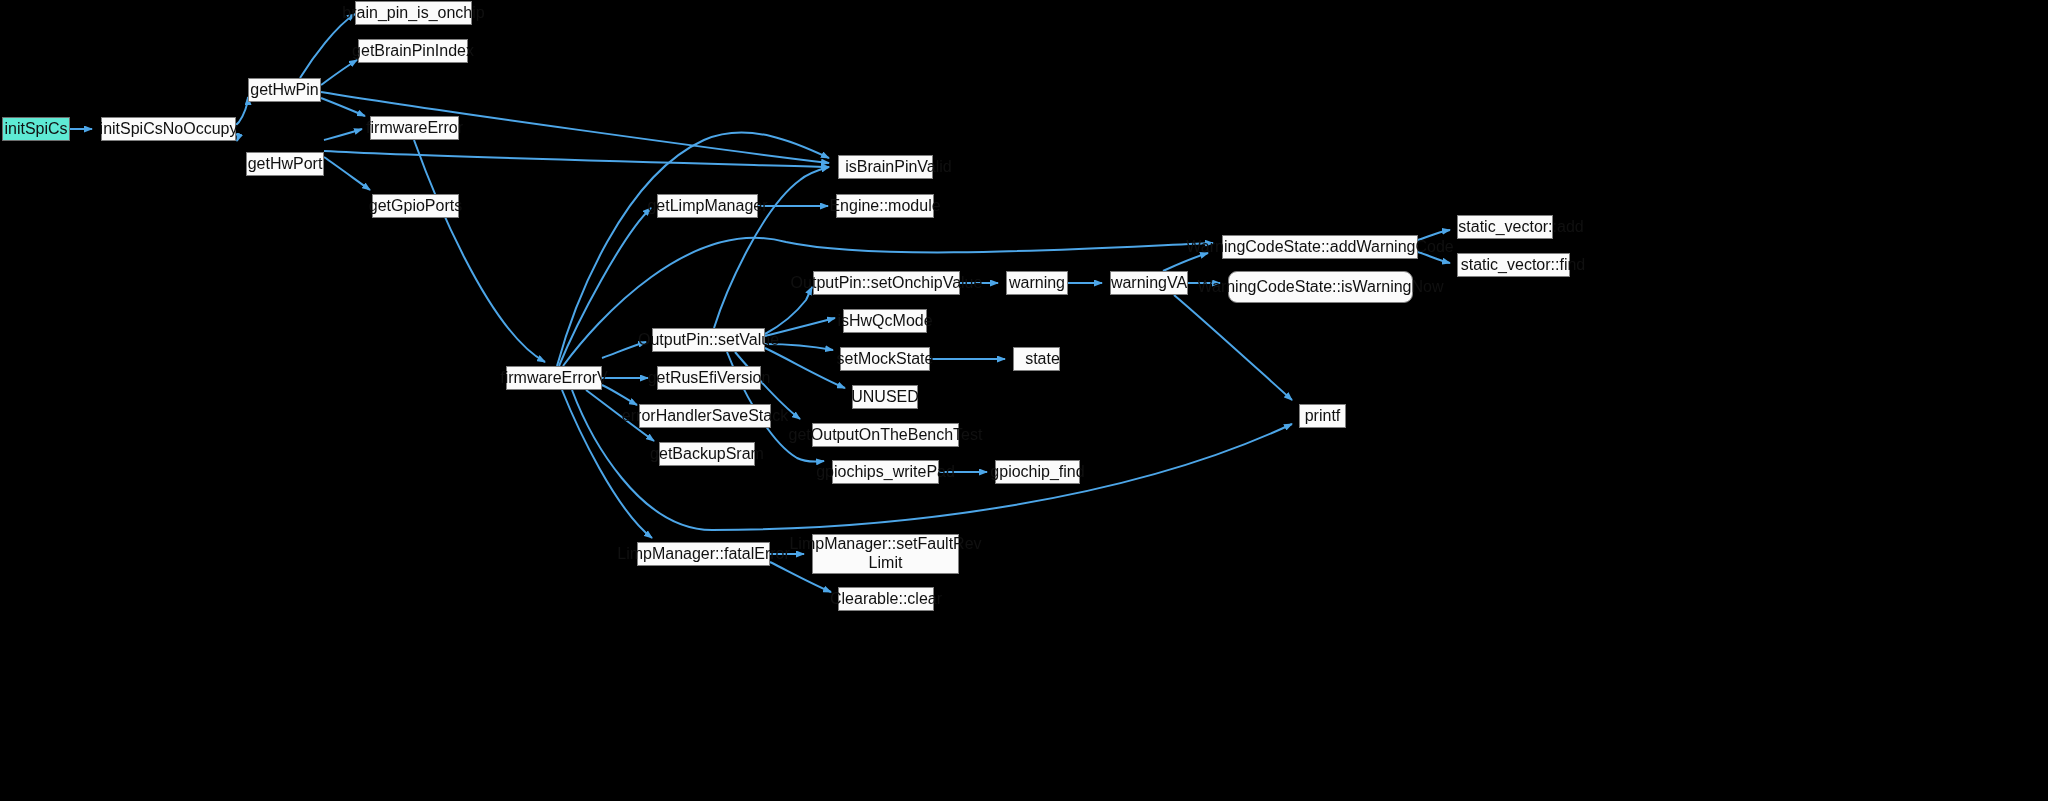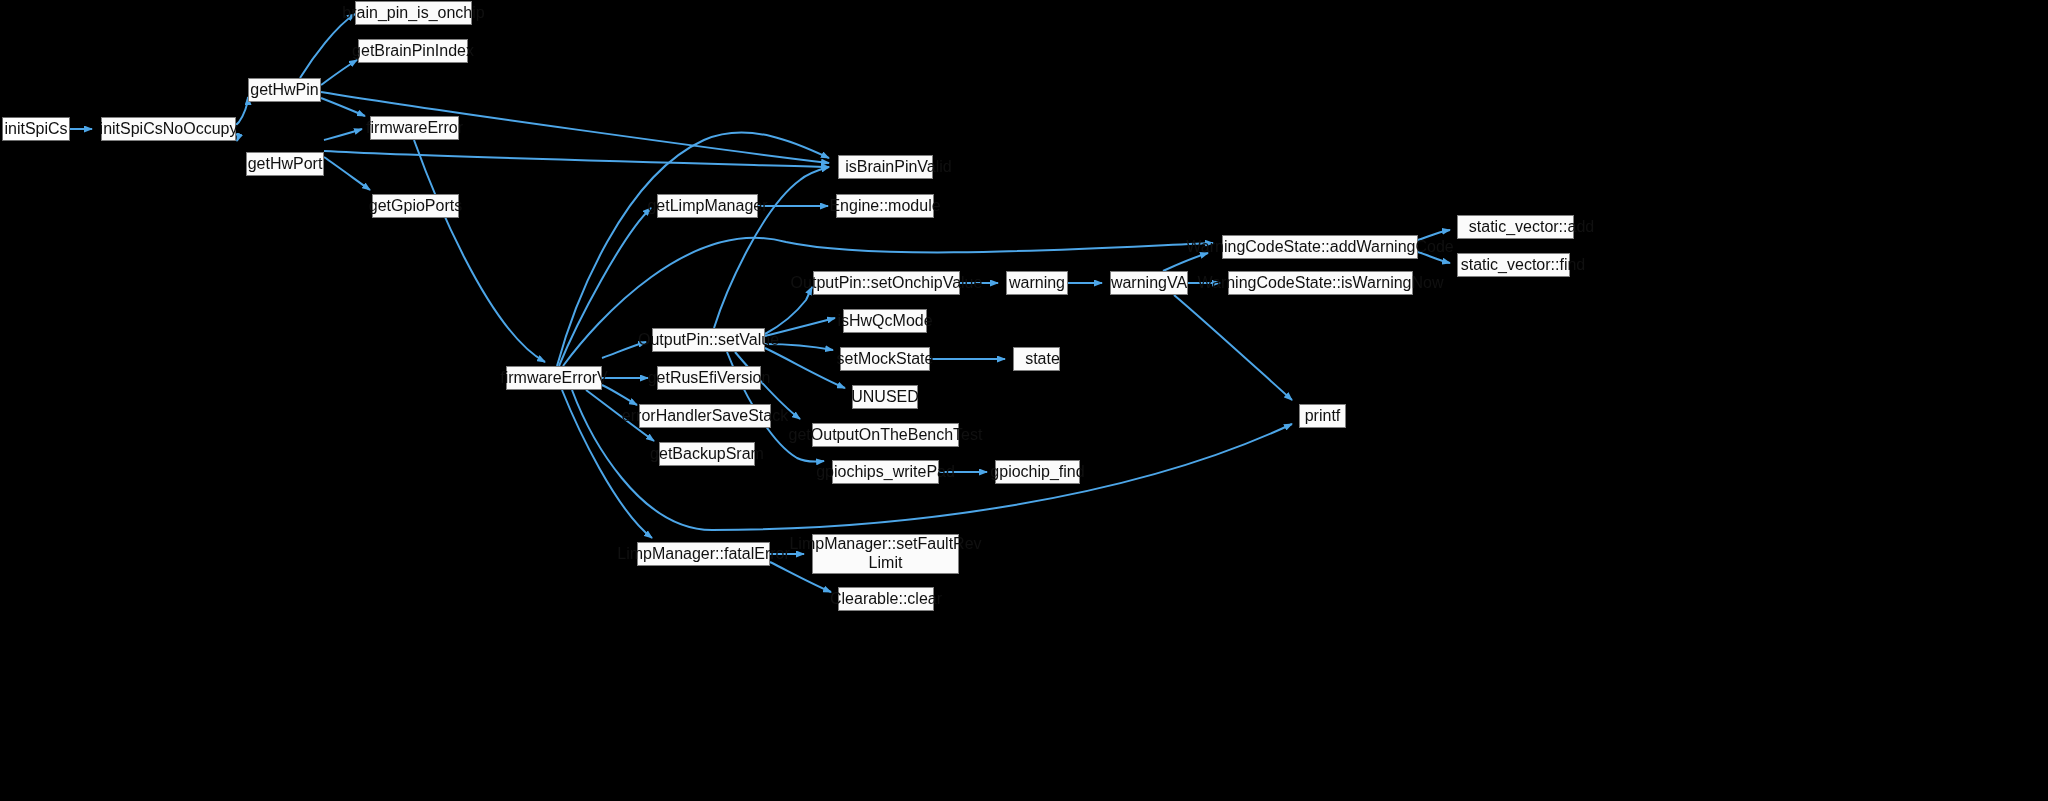--- a/index.html
+++ b/index.html
@@ -33,21 +33,21 @@
     line-height: 1.18;
     display: flex;
     align-items: center;
     justify-content: center;
     text-align: center;
     white-space: pre-line;
     padding: 0 4px;
     z-index: 5;
   }
   .node.root {
-    background: #ffffff;
+    background: #5eead4;
     border-color: #6d6d6d;
   }
 </style>
 </head>
 <body>
 
 <div id="graph-canvas">
   <svg id="edge-layer" viewBox="0 0 2048 801" xmlns="http://www.w3.org/2000/svg">
     <defs>
       <marker id="arrowhead" markerWidth="9" markerHeight="7" refX="8" refY="3.5" orient="auto" markerUnits="userSpaceOnUse">
@@ -102,26 +102,26 @@
       <div class="node" style="left: 248px; top: 78px; width: 73px; height: 24px;">getHwPin</div>
       <div class="node" style="left: 246px; top: 136px; width: 78px; height: 24px; margin-top: 16px;">getHwPort</div>
       <div class="node" style="left: 355px; top: 1px; width: 117px; height: 24px;">brain_pin_is_onchip</div>
       <div class="node" style="left: 358px; top: 39px; width: 110px; height: 24px;">getBrainPinIndex</div>
       <div class="node" style="left: 370px; top: 116px; width: 89px; height: 24px;">firmwareError</div>
       <div class="node" style="left: 372px; top: 194px; width: 87px; height: 24px;">getGpioPorts</div>
       <div class="node" style="left: 838px; top: 155px; width: 95px; height: 24px; padding-left: 30px;">isBrainPinValid</div>
       <div class="node" style="left: 657px; top: 194px; width: 101px; height: 24px;">getLimpManager</div>
       <div class="node" style="left: 836px; top: 194px; width: 98px; height: 24px;">Engine::module</div>
       <div class="node" style="left: 1222px; top: 235px; width: 196px; height: 24px;">WarningCodeState::addWarningCode</div>
-      <div class="node" style="left: 1457px; top: 215px; width: 117px; height: 24px; padding-left: 36px;">static_vector::add</div>
+      <div class="node" style="left: 1457px; top: 215px; width: 96px; height: 24px; padding-left: 36px;">static_vector::add</div>
       <div class="node" style="left: 1457px; top: 253px; width: 113px; height: 24px; padding-left: 23px;">static_vector::find</div>
       <div class="node" style="left: 813px; top: 271px; width: 147px; height: 24px;">OutputPin::setOnchipValue</div>
       <div class="node" style="left: 1006px; top: 271px; width: 62px; height: 24px;">warning</div>
       <div class="node" style="left: 1110px; top: 271px; width: 78px; height: 24px;">warningVA</div>
-      <div class="node" style="left: 1228px; top: 271px; width: 185px; height: 24px;">WarningCodeState::isWarningNow</div>
+      <div class="node" style="left: 1228px; top: 271px; width: 185px; height: 32px; border-radius: 9px;">WarningCodeState::isWarningNow</div>
       <div class="node" style="left: 843px; top: 309px; width: 84px; height: 24px;">isHwQcMode</div>
       <div class="node" style="left: 652px; top: 328px; width: 113px; height: 24px;">OutputPin::setValue</div>
       <div class="node" style="left: 840px; top: 347px; width: 90px; height: 24px;">setMockState</div>
       <div class="node" style="left: 1013px; top: 347px; width: 47px; height: 24px; padding-left: 16px;">state</div>
       <div class="node" style="left: 506px; top: 366px; width: 96px; height: 24px;">firmwareErrorV</div>
       <div class="node" style="left: 657px; top: 366px; width: 104px; height: 24px;">getRusEfiVersion</div>
       <div class="node" style="left: 852px; top: 385px; width: 66px; height: 24px;">UNUSED</div>
       <div class="node" style="left: 639px; top: 404px; width: 132px; height: 24px;">errorHandlerSaveStack</div>
       <div class="node" style="left: 1299px; top: 404px; width: 47px; height: 24px;">printf</div>
       <div class="node" style="left: 812px; top: 423px; width: 147px; height: 24px;">getOutputOnTheBenchTest</div>

